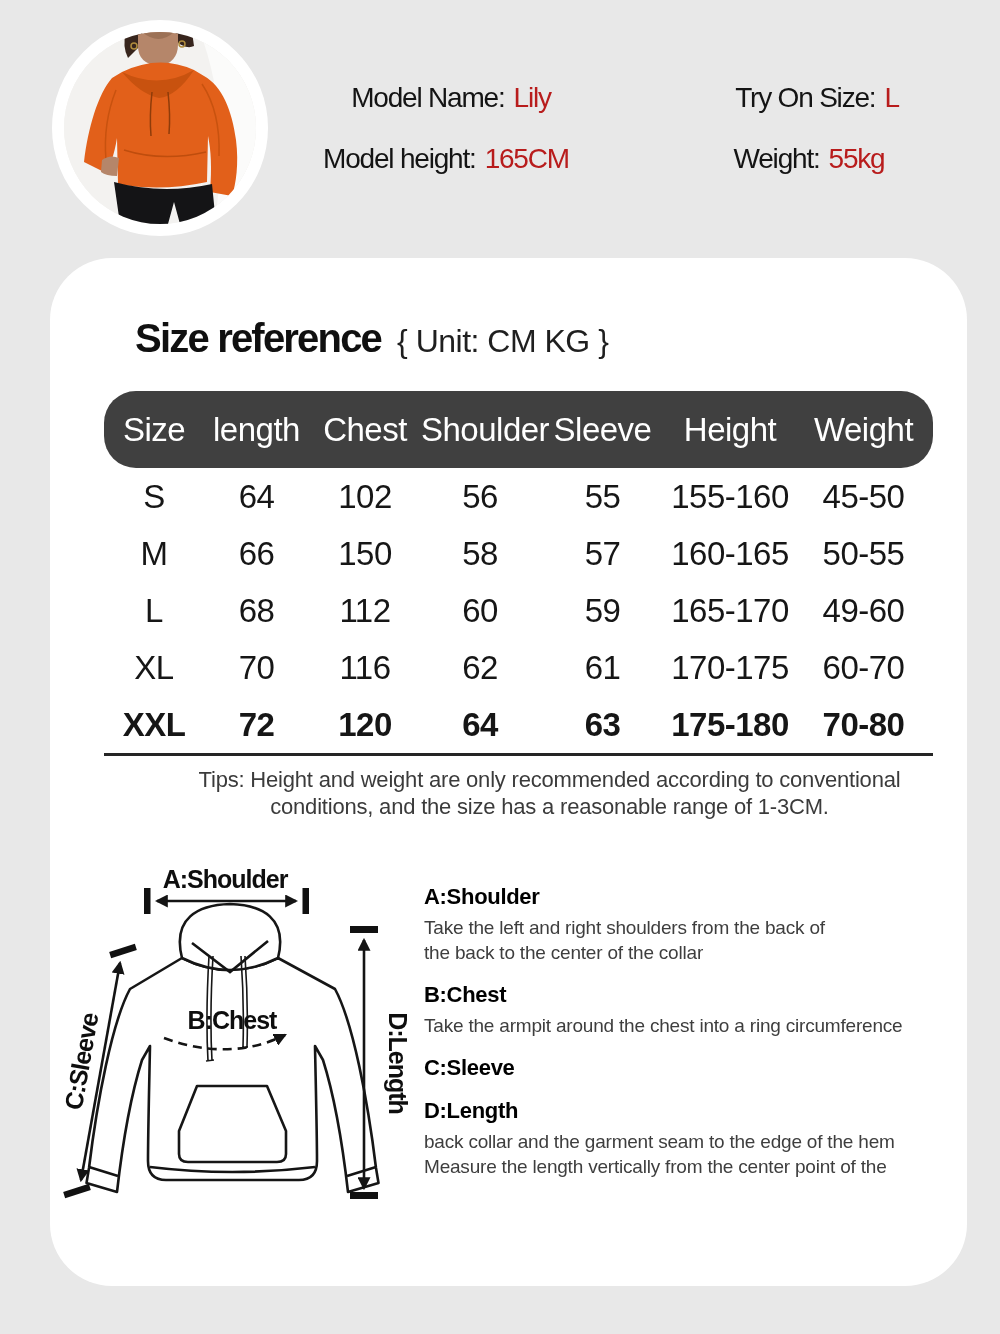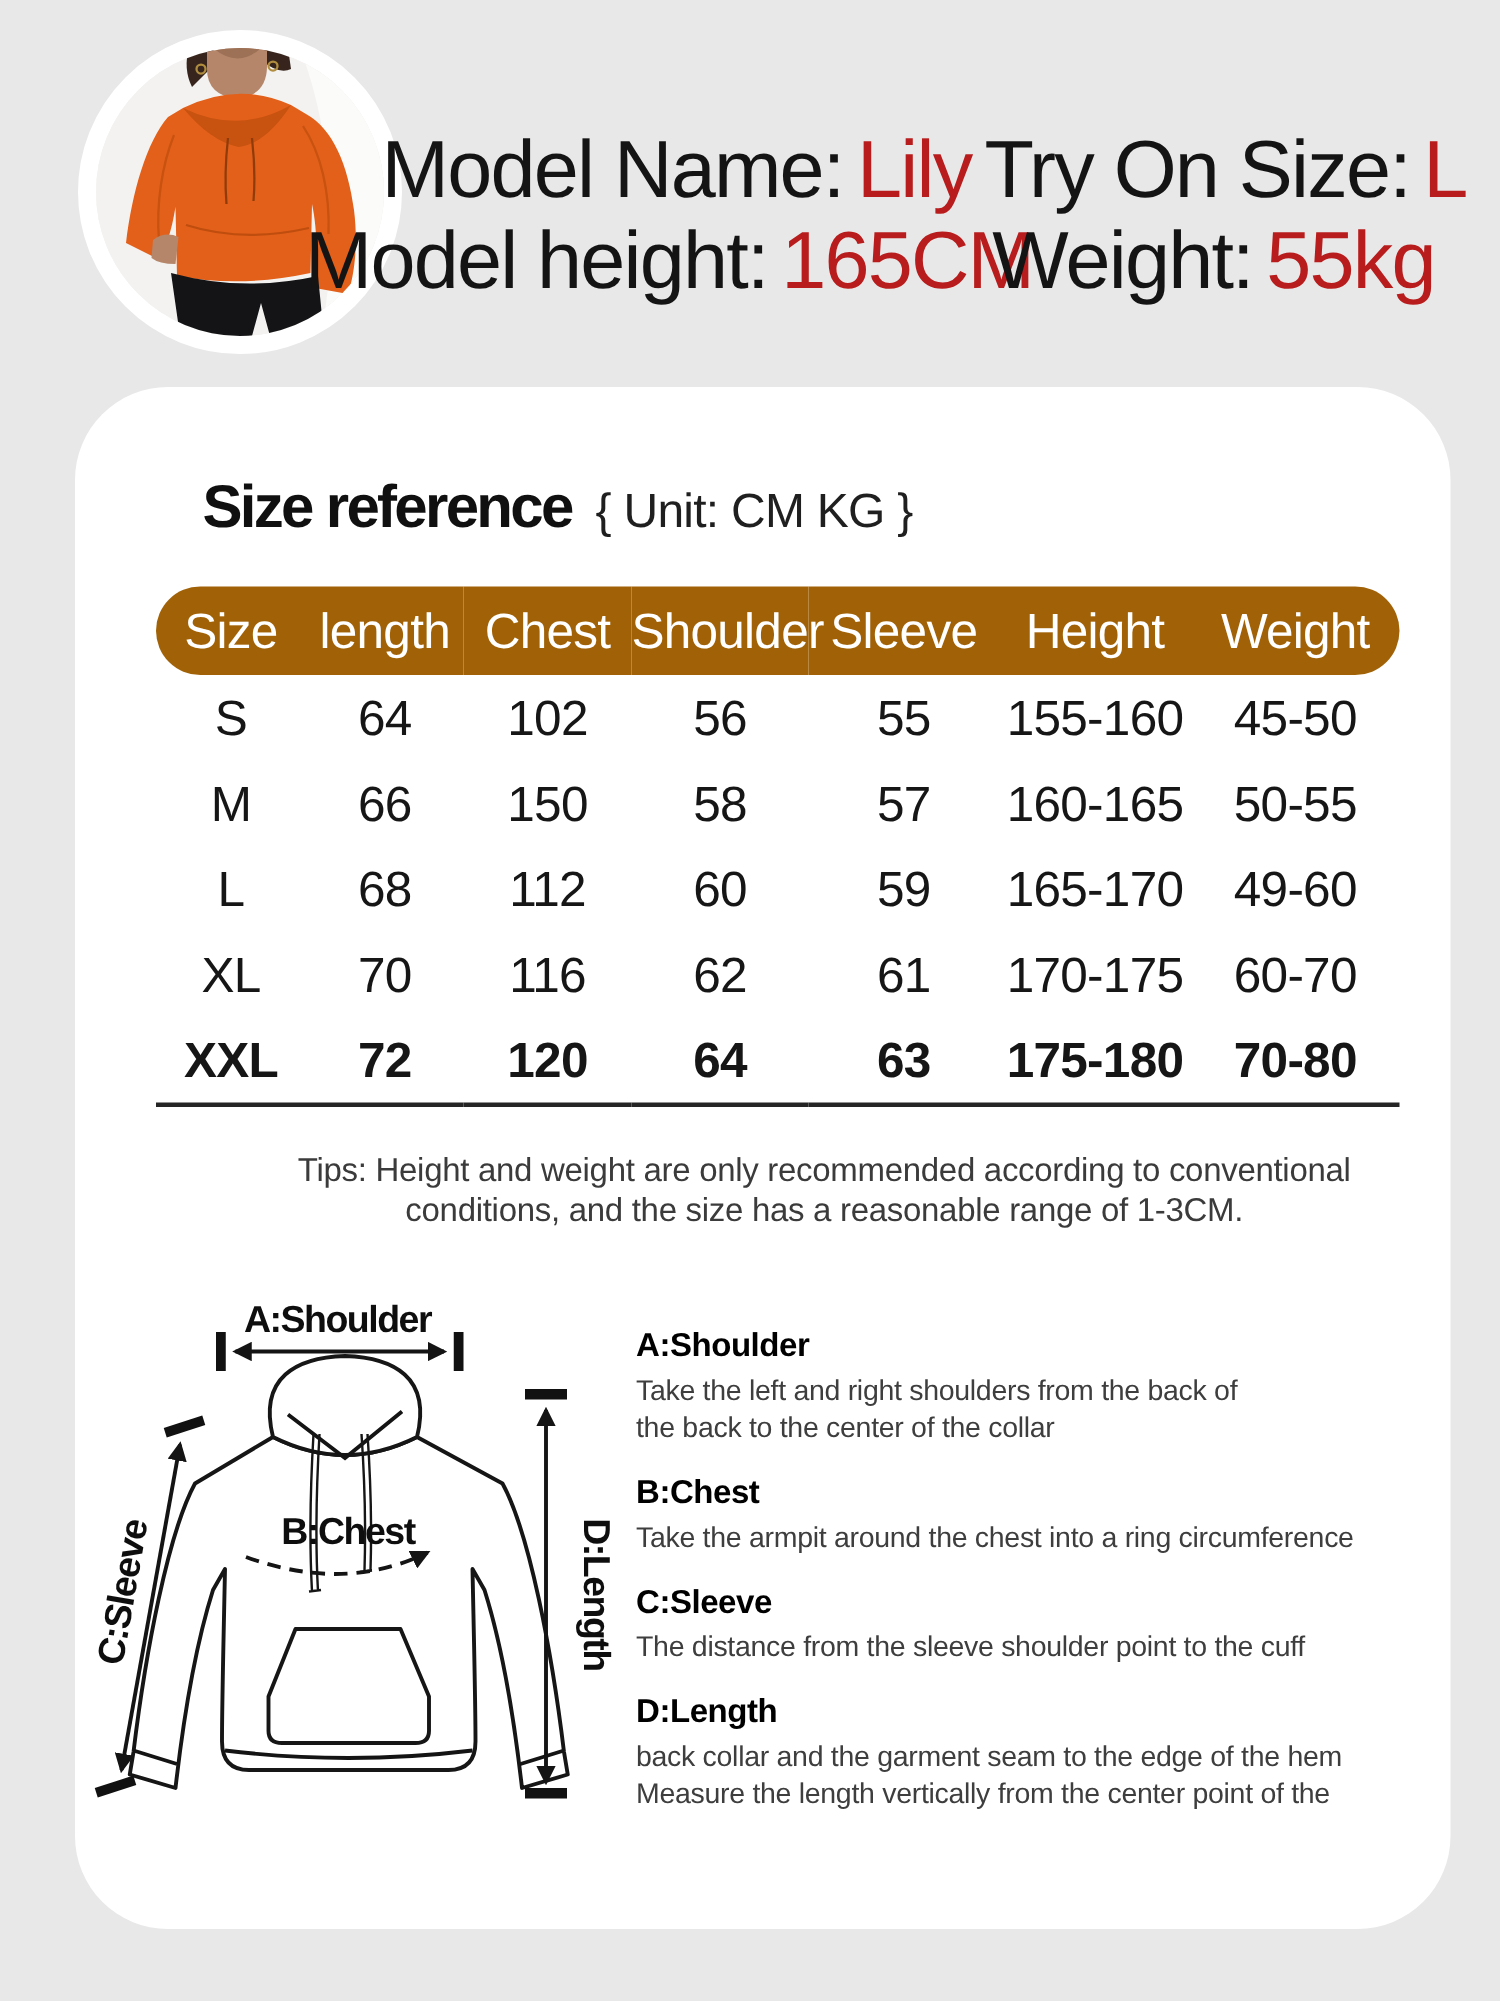--- a/index.html
+++ b/index.html
@@ -15,21 +15,21 @@
 
   
   .photo-ring{
     left:52px;top:20px;width:192px;height:192px;
     border:12px solid #ffffff;border-radius:50%;
     overflow:hidden;background:#f3f2f0;
   }
   .photo-ring svg{display:block;width:192px;height:192px;}
   .hline{
     top:0;white-space:nowrap;
-    font-size:54px;letter-spacing:-1.2px;color:#141414;
+    font-size:28px;letter-spacing:-1.2px;color:#141414;
     transform:translateX(-50%);
   }
   .hline .val{color:#b81c1c;margin-left:9px;}
 
   
   .card{
     left:50px;top:258px;width:917px;height:1028px;
     background:#ffffff;border-radius:62px;
   }
 
@@ -38,22 +38,22 @@
   .sr-unit{font-size:32px;color:#1f1f1f;margin-left:16px;letter-spacing:-0.5px;}
 
   
   .size-table{
     left:54px;top:133px;width:829px;
     border-collapse:separate;border-spacing:0;
     table-layout:fixed;
     font-size:33px;letter-spacing:-0.5px;
   }
   .size-table th{
-    background:#a16207;color:#ffffff;font-weight:normal;
-    height:59px;padding:0;text-align:center;vertical-align:middle;
+    background:#404040;color:#ffffff;font-weight:normal;
+    height:77px;padding:0;text-align:center;vertical-align:middle;
   }
   .size-table th:first-child{border-radius:32px 0 0 32px;}
   .size-table th:last-child{border-radius:0 32px 32px 0;}
   .size-table td{
     height:57px;padding:0;text-align:center;vertical-align:middle;color:#161616;
   }
   .size-table tr.last td{border-bottom:3px solid #252525;font-weight:bold;}
 
   .tips{
     left:0;top:508px;width:999px;text-align:center;
@@ -249,21 +249,20 @@
       <div class="def-term">A:Shoulder</div>
       <div class="def-line">Take the left and right shoulders from the back of</div>
       <div class="def-line">the back to the center of the collar</div>
     </div>
     <div class="def-group">
       <div class="def-term">B:Chest</div>
       <div class="def-line">Take the armpit around the chest into a ring circumference</div>
     </div>
     <div class="def-group">
       <div class="def-term">C:Sleeve</div>
-      <div class="def-line">The distance from the sleeve shoulder point to the cuff</div>
     </div>
     <div class="def-group">
       <div class="def-term">D:Length</div>
       <div class="def-line">back collar and the garment seam to the edge of the hem</div>
       <div class="def-line">Measure the length vertically from the center point of the</div>
     </div>
   </div>
 
 </div>
 

